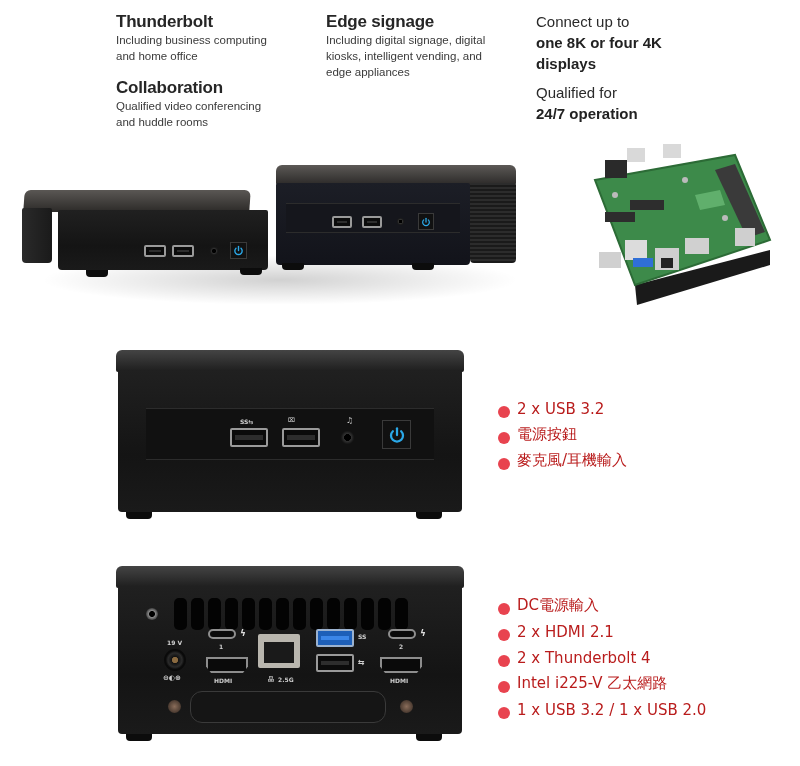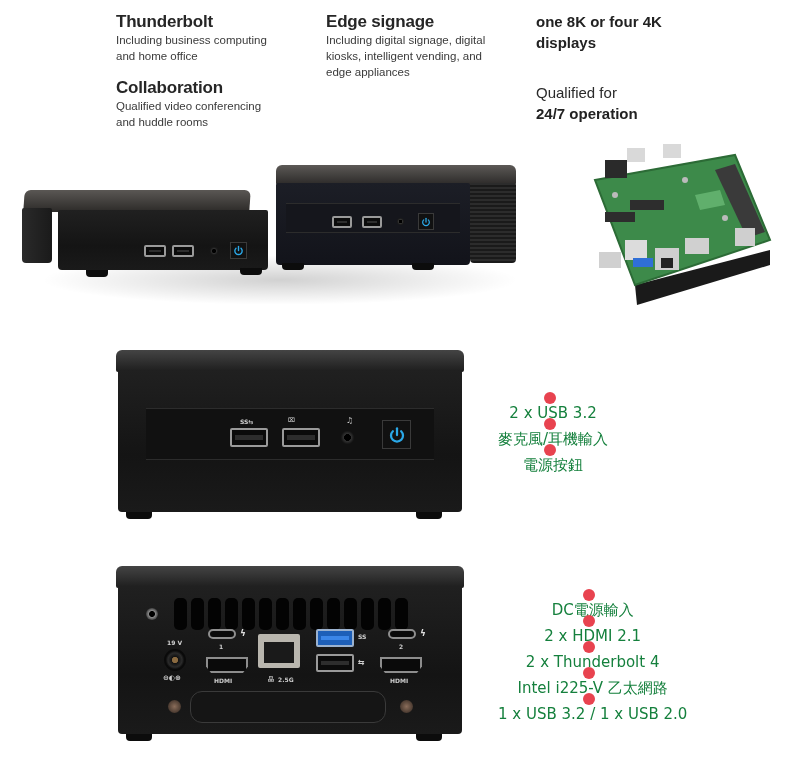--- a/index.html
+++ b/index.html
@@ -39,21 +39,21 @@
   .rj45::after { content: ""; position: absolute; left: 6px; right: 6px; top: 8px; bottom: 5px; background: #1a1a1a; }
   .dc { position: absolute; border-radius: 50%; background: radial-gradient(#8a6a40 18%, #111 22%, #2b2b2b 45%, #0a0a0a 60%); }
   .screw { position: absolute; border-radius: 50%; background: radial-gradient(#8a6d5a, #4a3a30 70%); width: 13px; height: 13px; }
   .cover { position: absolute; background: #151515; border: 1px solid #3a3a3a; border-radius: 12px; }
 
   
   .board { position: absolute; }
 
   
   .feature-list { position: absolute; list-style: none; }
-  .feature-list li { display: flex; align-items: center; height: 26px; font-size: 15px; color: #15803d; font-family: "DejaVu Sans", sans-serif; flex-direction: column; }
+  .feature-list li { display: flex; align-items: flex-end; height: 26px; font-size: 15px; color: #b91c1c; font-family: "DejaVu Sans", sans-serif; }
   .bullet { width: 12px; height: 12px; border-radius: 50%; margin-right: 7px; flex: none; }
 </style>
 </head>
 <body>
 
 <section>
   <div class="abs" style="left:116px; top:12px;">
     <div class="feat-title">Thunderbolt</div>
     <div class="feat-desc">Including business computing</div>
     <div class="feat-desc">and home office</div>
@@ -66,20 +66,21 @@
   </div>
 
   <div class="abs" style="left:326px; top:12px;">
     <div class="feat-title">Edge signage</div>
     <div class="feat-desc">Including digital signage, digital</div>
     <div class="feat-desc">kiosks, intelligent vending, and</div>
     <div class="feat-desc">edge appliances</div>
   </div>
 
   <div class="abs" style="left:536px; top:11px;">
+    <div class="callout-light">Connect up to</div>
     <div class="callout-bold">one 8K or four 4K</div>
     <div class="callout-bold">displays</div>
   </div>
 
   <div class="abs" style="left:536px; top:82px;">
     <div class="callout-light">Qualified for</div>
     <div class="callout-bold">24/7 operation</div>
   </div>
 </section>
 
@@ -168,25 +169,25 @@
   <div class="foot" style="left:300px; top:162px; width:26px;"></div>
 </div>
 
 <ul class="feature-list" style="left:498px; top:392px;">
   <li>
       <span class="bullet" style="background:#e8434f;"></span>
       <span>2 x USB 3.2</span>
     </li>
   <li>
       <span class="bullet" style="background:#e8434f;"></span>
+      <span>電源按鈕</span>
+    </li>
+  <li>
+      <span class="bullet" style="background:#e8434f;"></span>
       <span>麥克風/耳機輸入</span>
-    </li>
-  <li>
-      <span class="bullet" style="background:#e8434f;"></span>
-      <span>電源按鈕</span>
     </li>
 </ul>
 
 <div class="nuc" style="left:116px; top:566px; width:348px; height:178px;">
   <div class="lid" style="left:0; top:0; width:348px; height:22px; background:linear-gradient(#444,#1d1d1d);"></div>
   <div class="body" style="left:2px; top:20px; width:344px; height:148px;">
 
     <div class="vent" style="left:56px; top:12px;"></div>
     <div class="vent" style="left:73px; top:12px;"></div>
     <div class="vent" style="left:90px; top:12px;"></div>

